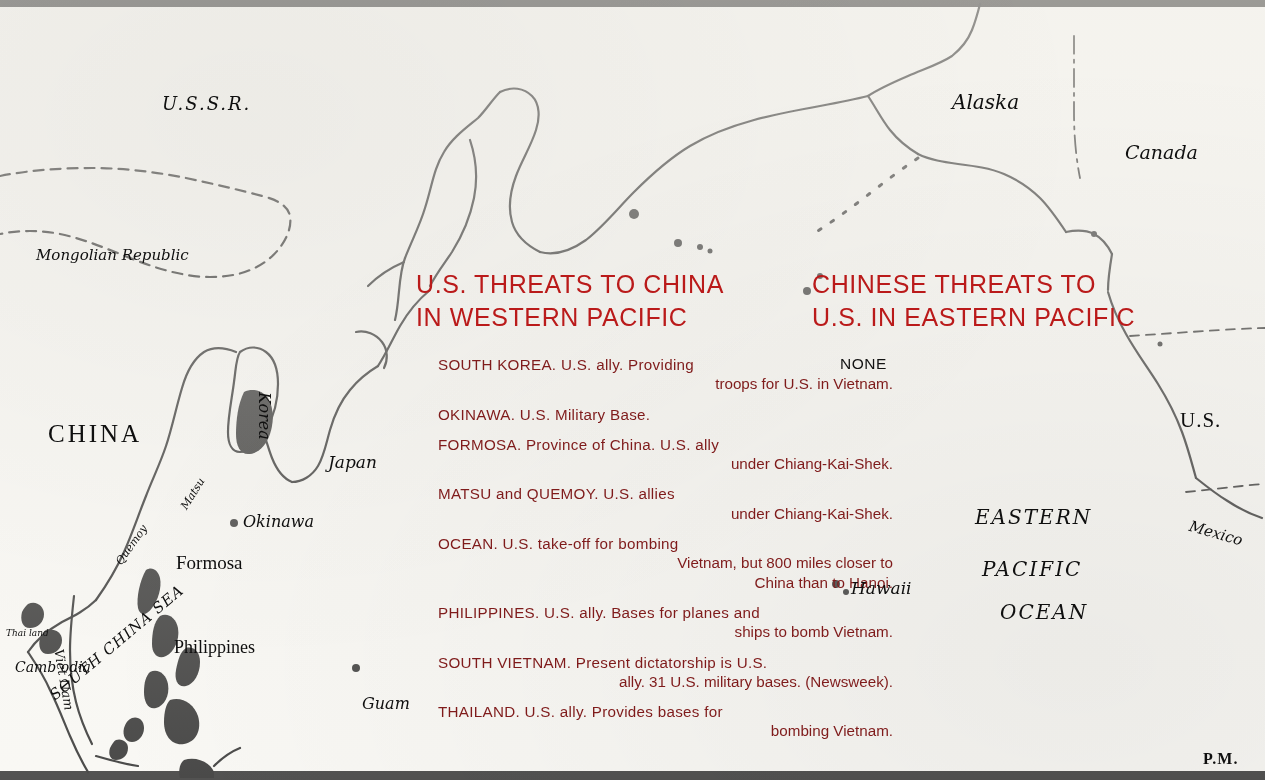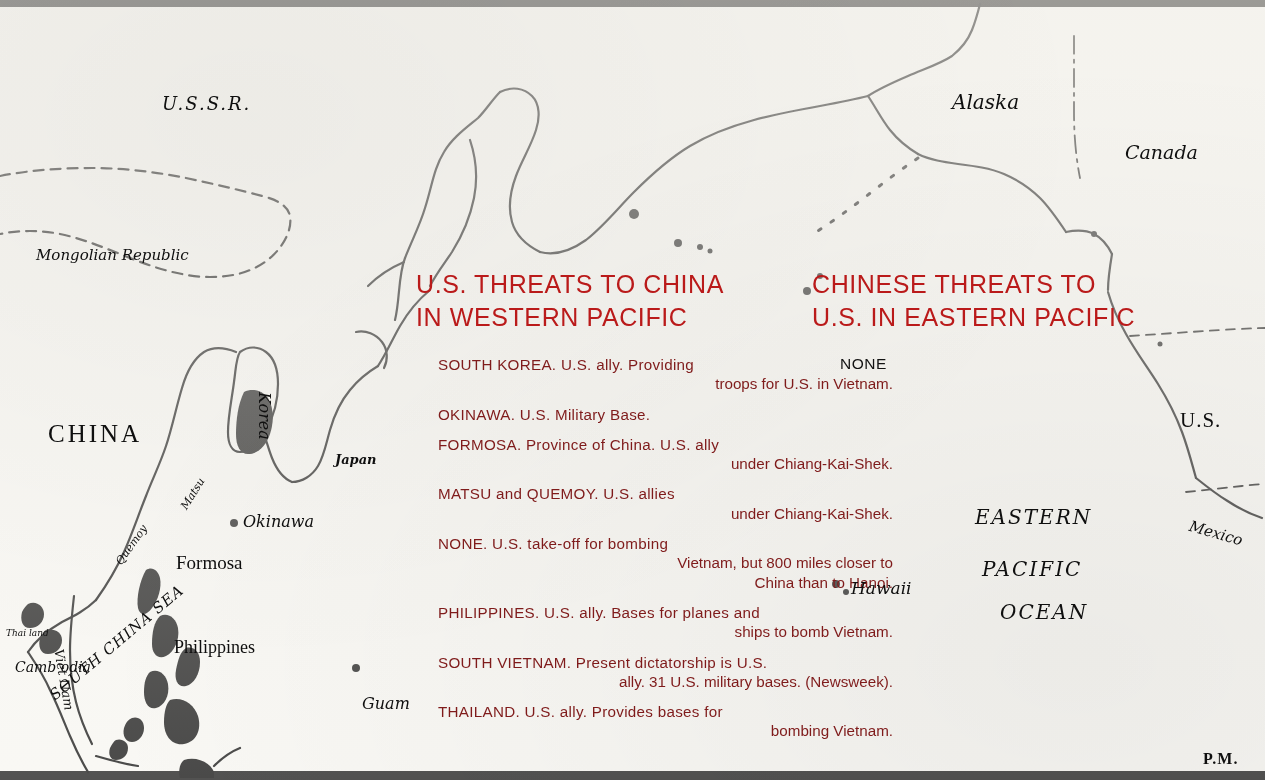--- a/index.html
+++ b/index.html
@@ -96,21 +96,21 @@
     white-space: nowrap;
   }
   .label.hand {
     font-family: "DejaVu Serif", serif;
     font-style: italic;
   }
   .lbl-ussr      { left: 162px; top: 93px;  font-size: 18px; letter-spacing: 2px; }
   .lbl-mongolia  { left: 36px;  top: 246px; font-size: 15px; }
   .lbl-china     { left: 48px;  top: 420px; font-size: 25px; letter-spacing: 3px; font-style: normal;}
   .lbl-korea     { left: 274px; top: 392px; font-size: 16px; transform: rotate(90deg); transform-origin: left top; }
-  .lbl-japan     { left: 335px; top: 452px; font-size: 13px; font-weight: bold; }
+  .lbl-japan     { left: 328px; top: 452px; font-size: 17px; }
   .lbl-okinawa   { left: 243px; top: 512px; font-size: 16px; }
   .lbl-matsu     { left: 178px; top: 505px; font-size: 11px; transform: rotate(-58deg); transform-origin: left top; }
   .lbl-quemoy    { left: 113px; top: 560px; font-size: 11px; transform: rotate(-55deg); transform-origin: left top; }
   .lbl-formosa   { left: 176px; top: 552px; font-size: 19px; }
   .lbl-philippines { left: 174px; top: 637px; font-size: 18px; font-style: normal; font-family: "Liberation Serif", serif;}
   .lbl-scs       { left: 46px;  top: 690px; font-size: 15px; transform: rotate(-40deg); transform-origin: left top; letter-spacing: 1px;}
   .lbl-viet      { left: 66px;  top: 648px; font-size: 13px; transform: rotate(80deg); transform-origin: left top;}
   .lbl-thai      { left: 6px;   top: 628px; font-size: 9px; }
   .lbl-camb      { left: 6px;   top: 660px; font-size: 14px; line-height: 1.05; padding-left: 9px;}
   .lbl-guam      { left: 362px; top: 694px; font-size: 16px; }
@@ -284,21 +284,21 @@
     </div>
     <div class="entry">
       <span class="lead">FORMOSA. Province of China. U.S. ally</span>
       <span class="cont">under Chiang-Kai-Shek.</span>
     </div>
     <div class="entry">
       <span class="lead">MATSU and QUEMOY. U.S. allies</span>
       <span class="cont">under Chiang-Kai-Shek.</span>
     </div>
     <div class="entry">
-      <span class="lead">NONE. U.S. take-off for bombing</span>
+      <span class="lead">OCEAN. U.S. take-off for bombing</span>
       <span class="cont" style="white-space:pre-line">Vietnam, but 800 miles closer to
 China than to Hanoi.</span>
     </div>
     <div class="entry">
       <span class="lead">PHILIPPINES. U.S. ally. Bases for planes and</span>
       <span class="cont">ships to bomb Vietnam.</span>
     </div>
     <div class="entry">
       <span class="lead">SOUTH VIETNAM. Present dictatorship is U.S.</span>
       <span class="cont">ally. 31 U.S. military bases. (Newsweek).</span>

